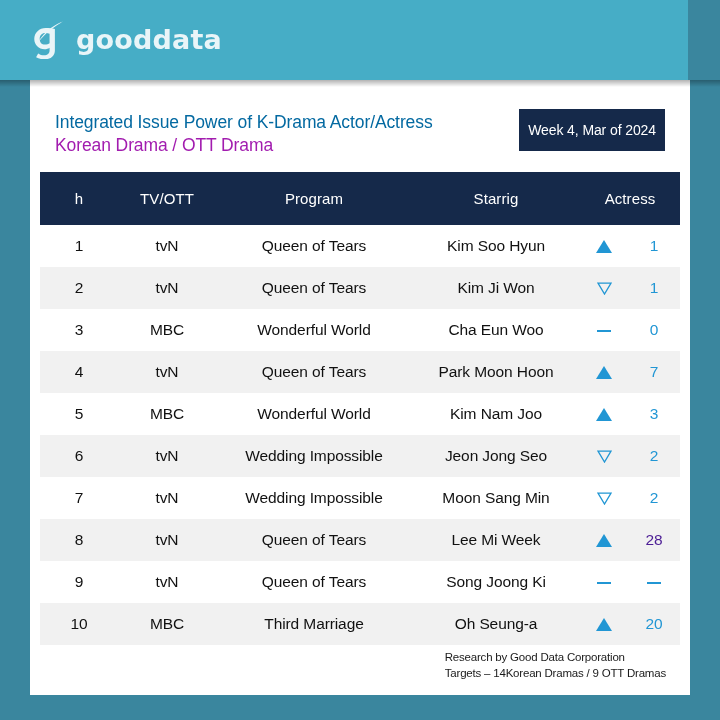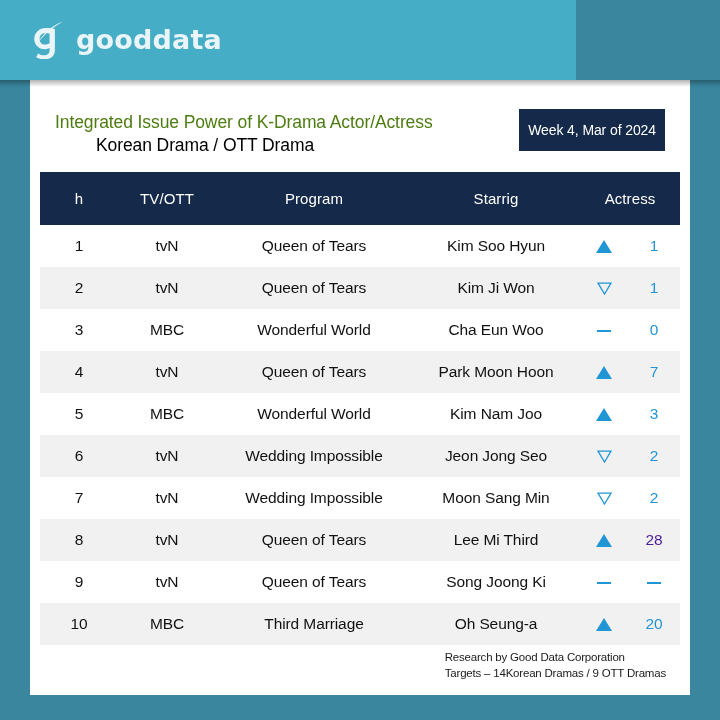--- a/index.html
+++ b/index.html
@@ -21,21 +21,21 @@
     height: 720px;
     background: #3a869e; 
     overflow: hidden;
   }
 
   
   .banner {
     position: absolute;
     left: 0;
     top: 0;
-    width: 576px;
+    width: 688px;
     height: 80px;
     background: #46adc6;
     z-index: 4;
   }
   .banner-shadow {
     position: absolute;
     left: 0;
     top: 80px;
     width: 720px;
     height: 7px;
@@ -78,32 +78,31 @@
   }
 
   
   .title-block {
     position: absolute;
     left: 25px;
     top: 32px;
   }
   .title-main {
     font-size: 17.5px;
-    color: #4d7c0f;
+    color: #0369a1;
     line-height: 1.25;
     white-space: nowrap;
     letter-spacing: -0.1px;
   }
   .title-sub {
     font-size: 17.5px;
-    color: #000000;
+    color: #a21caf;
     line-height: 1.3;
     white-space: nowrap;
     letter-spacing: -0.1px;
-    margin-left: 41px;
   }
 
   .date-badge {
     position: absolute;
     right: 25px;
     top: 29px;
     background: #15294a;
     color: #ffffff;
     font-size: 14px;
     padding: 13px 9px;
@@ -290,21 +289,21 @@
             <td>Moon Sang Min</td>
             <td class="arrow"><svg class="tri-down" viewBox="0 0 15 13">
                 <path d="M1 1.2 L14 1.2 L7.5 12 Z" fill="none" stroke="#2196d4" stroke-width="1.3"></path>
               </svg></td>
             <td class="delta" style="color: rgb(33, 150, 212);">2</td>
           </tr>
           <tr class="even">
             <td class="rank">8</td>
             <td>tvN</td>
             <td>Queen of Tears</td>
-            <td>Lee Mi Third</td>
+            <td>Lee Mi Week</td>
             <td class="arrow"><span class="tri-up" style="border-bottom-color: rgb(33, 150, 212);"></span></td>
             <td class="delta" style="color: #4c1d95;">28</td>
           </tr>
           <tr class="odd">
             <td class="rank">9</td>
             <td>tvN</td>
             <td>Queen of Tears</td>
             <td>Song Joong Ki</td>
             <td class="arrow"><span class="flat" style="background: rgb(33, 150, 212);"></span></td>
             <td class="delta" style="color: rgb(33, 150, 212);"><span class="flat" style="background: rgb(33, 150, 212);"></span></td>

